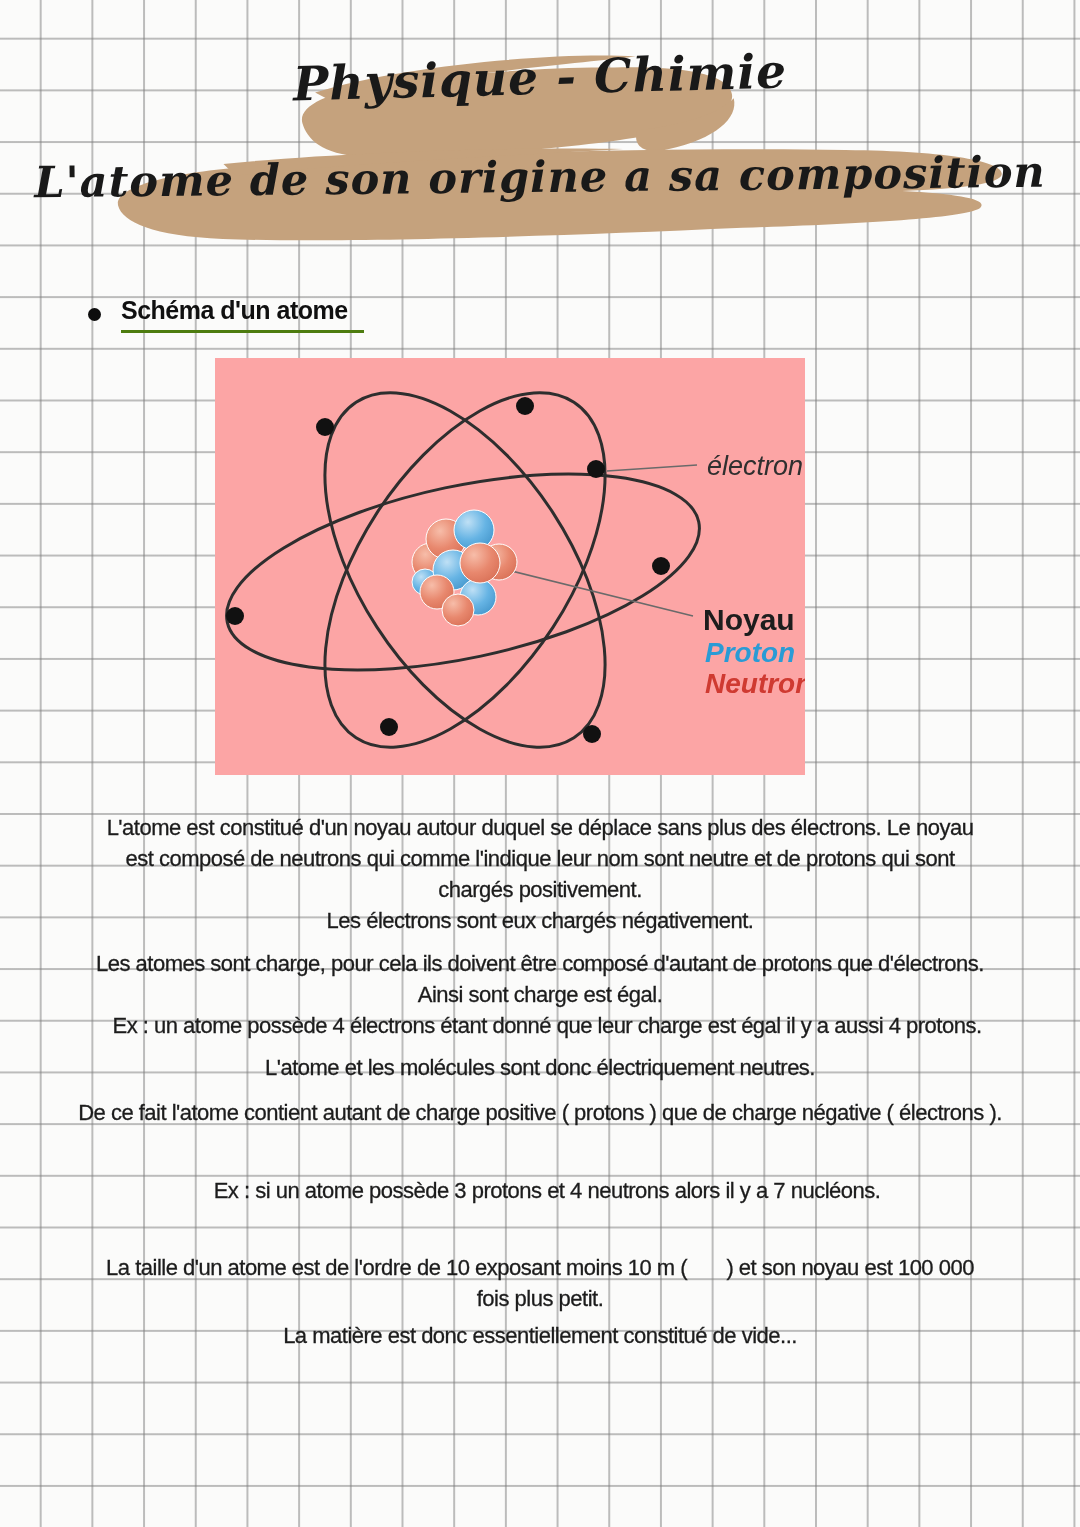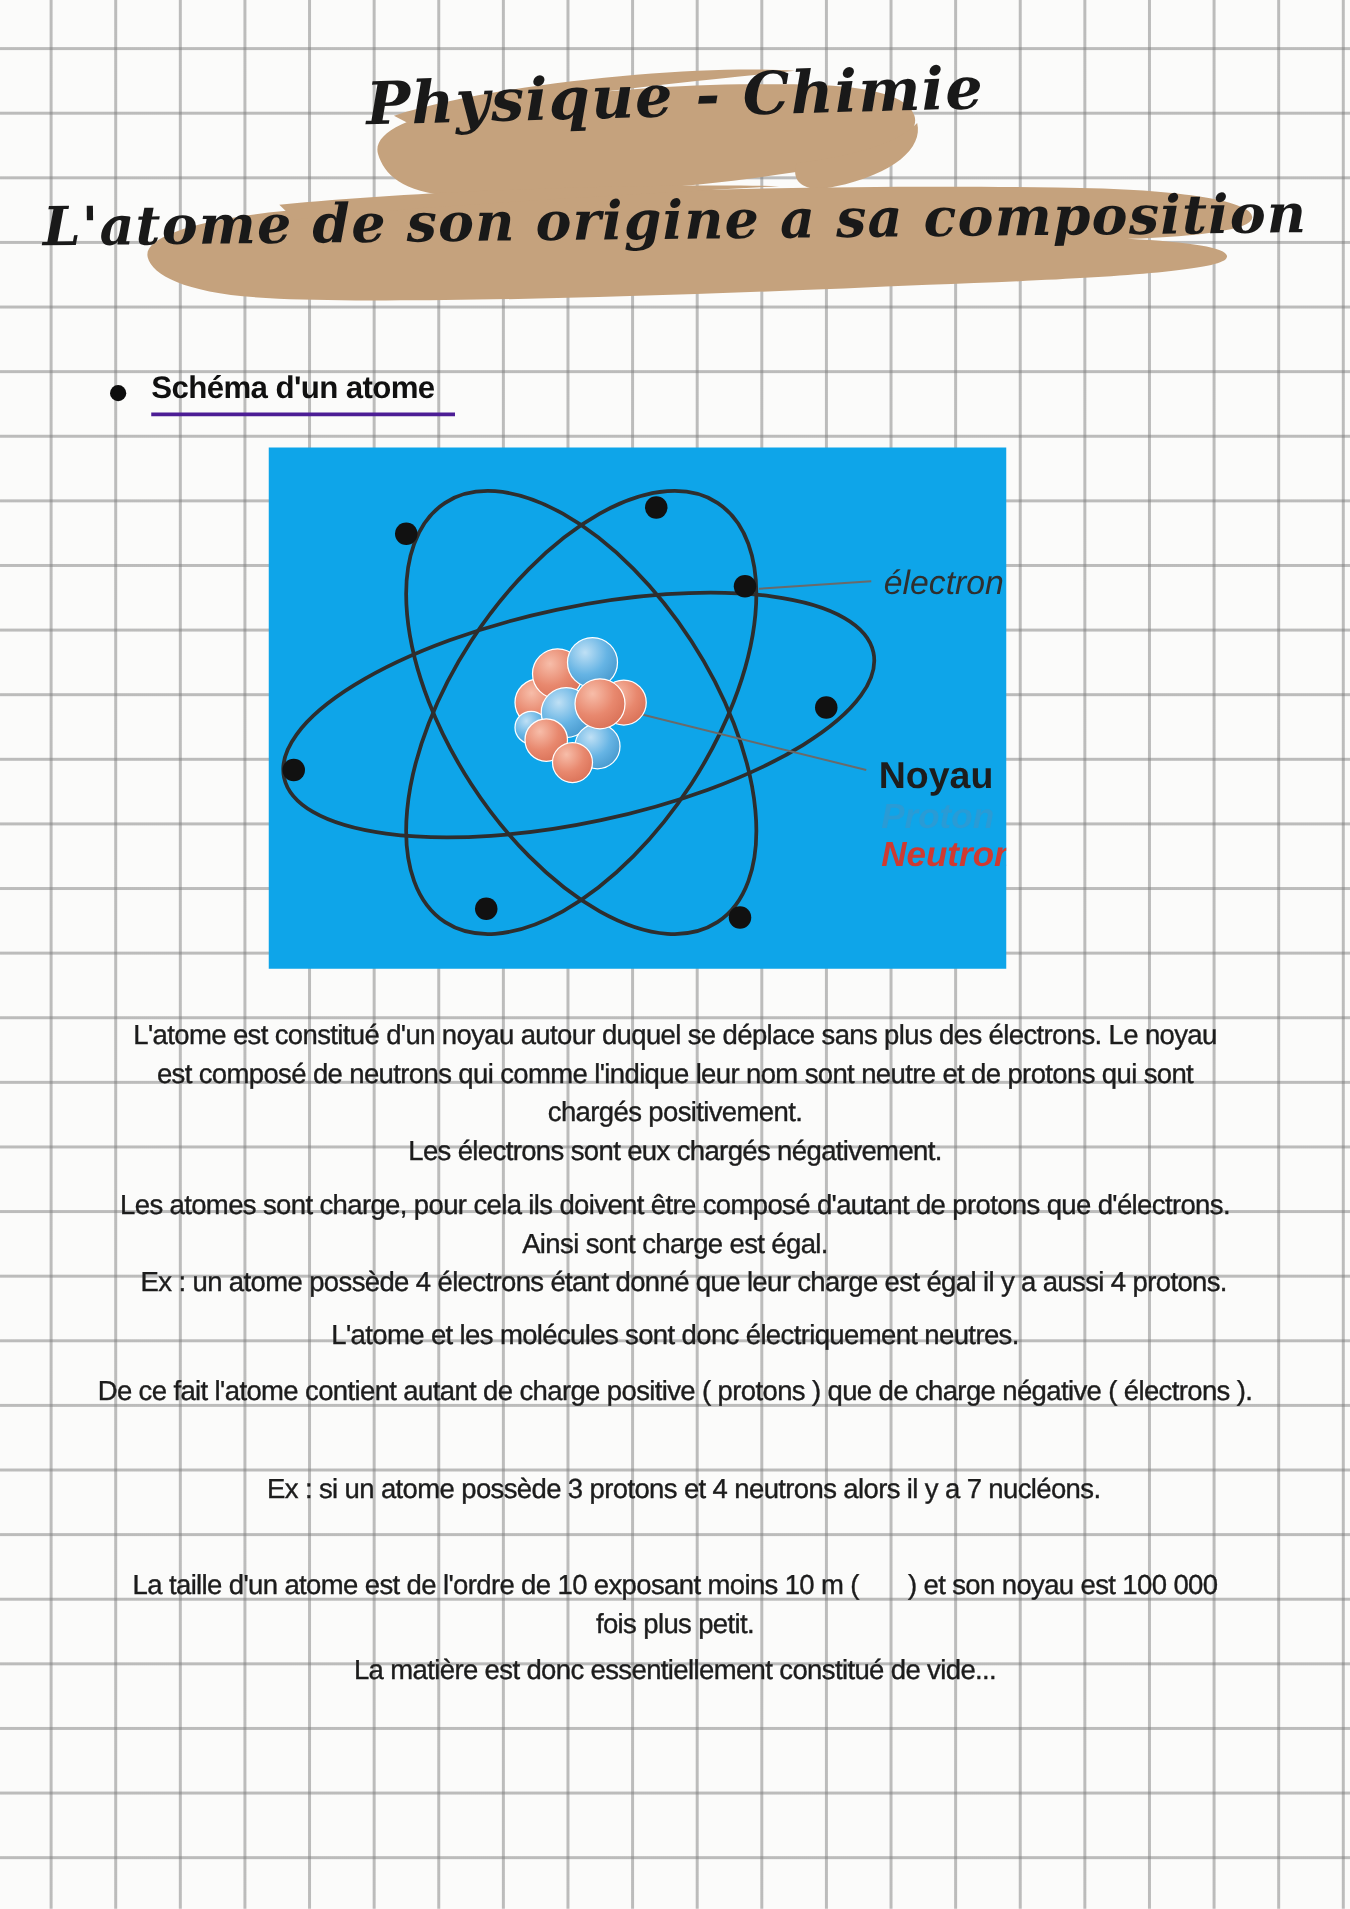--- a/index.html
+++ b/index.html
@@ -36,28 +36,28 @@
   .heading-row {
     position: absolute; left: 88px; top: 296px; z-index: 2;
     display: flex; align-items: flex-start;
   }
   .bullet {
     width: 13px; height: 13px; border-radius: 50%;
     background: #0d0d0d; margin: 12px 20px 0 0; flex: none;
   }
   .heading-text {
     font-size: 25px; font-weight: 700; letter-spacing: -0.5px;
-    color: #101010; border-bottom: 3px solid #4c1d95;
+    color: #101010; border-bottom: 3px solid #4d7c0f;
     padding: 0 16px 5px 0;
   }
 
   
   .diagram {
     position: absolute; left: 215px; top: 358px;
-    width: 590px; height: 417px; background: #0ea5e9; z-index: 2;
+    width: 590px; height: 417px; background: #fca5a5; z-index: 2;
   }
   .diagram svg { display: block; width: 100%; height: 100%; }
 
   
   .para {
     position: absolute; left: 30px; width: 1020px; z-index: 2;
     font-size: 22px; line-height: 31px; letter-spacing: -0.5px;
     color: #1c1c1c; -webkit-text-stroke: 0.3px #1c1c1c;
   }
   .line { white-space: nowrap; text-align: center; }

